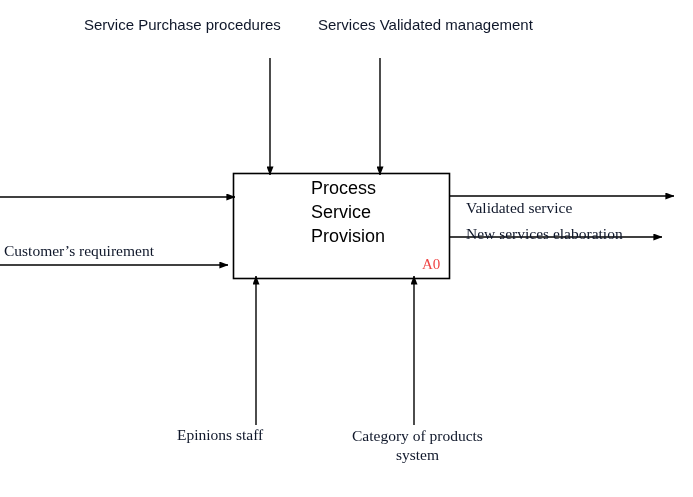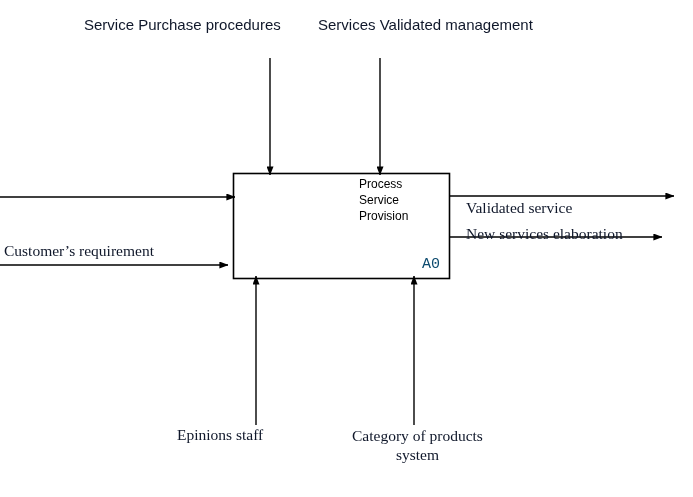--- a/index.html
+++ b/index.html
@@ -34,32 +34,31 @@
     font-family: "Liberation Serif", serif;
     font-size: 15.5px;
   }
   .sans {
     font-family: "Liberation Sans", sans-serif;
     font-size: 15px;
   }
   .box-text {
     position: absolute;
     font-family: "Liberation Sans", sans-serif;
-    font-size: 12px;
+    font-size: 18px;
     line-height: 1.33;
     color: #000000;
     white-space: pre-line;
     text-align: left;
-    margin-left: 48px;
   }
   .box-id {
     position: absolute;
-    font-family: Liberation Mono, monospace;
+    font-family: Liberation Serif, serif;
     font-size: 15px;
-    color: #0c4a6e;
+    color: #ef4444;
     text-align: right;
   }
   .multiline {
     white-space: pre-line;
     text-align: center;
     line-height: 1.25;
   }
 
   
   #label-control-1      { left: 84px;  top: 17px; }

